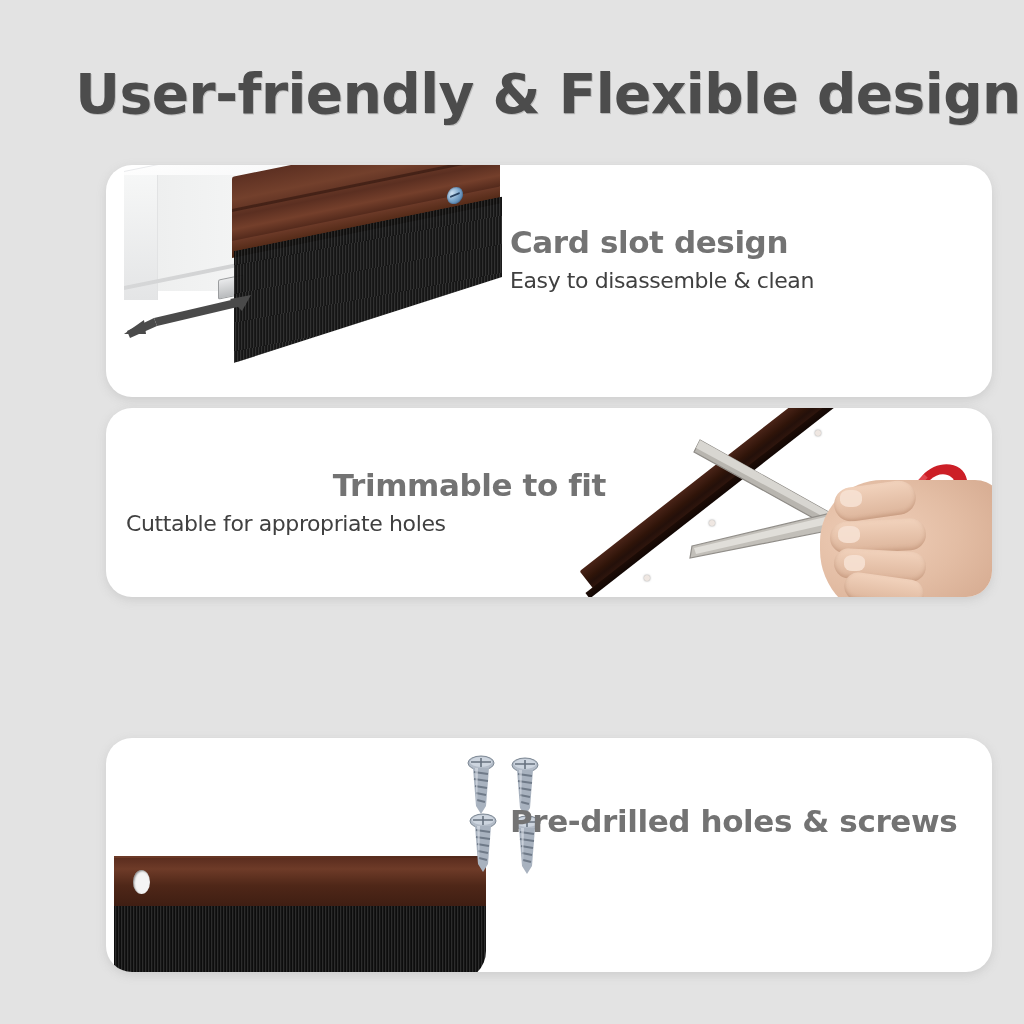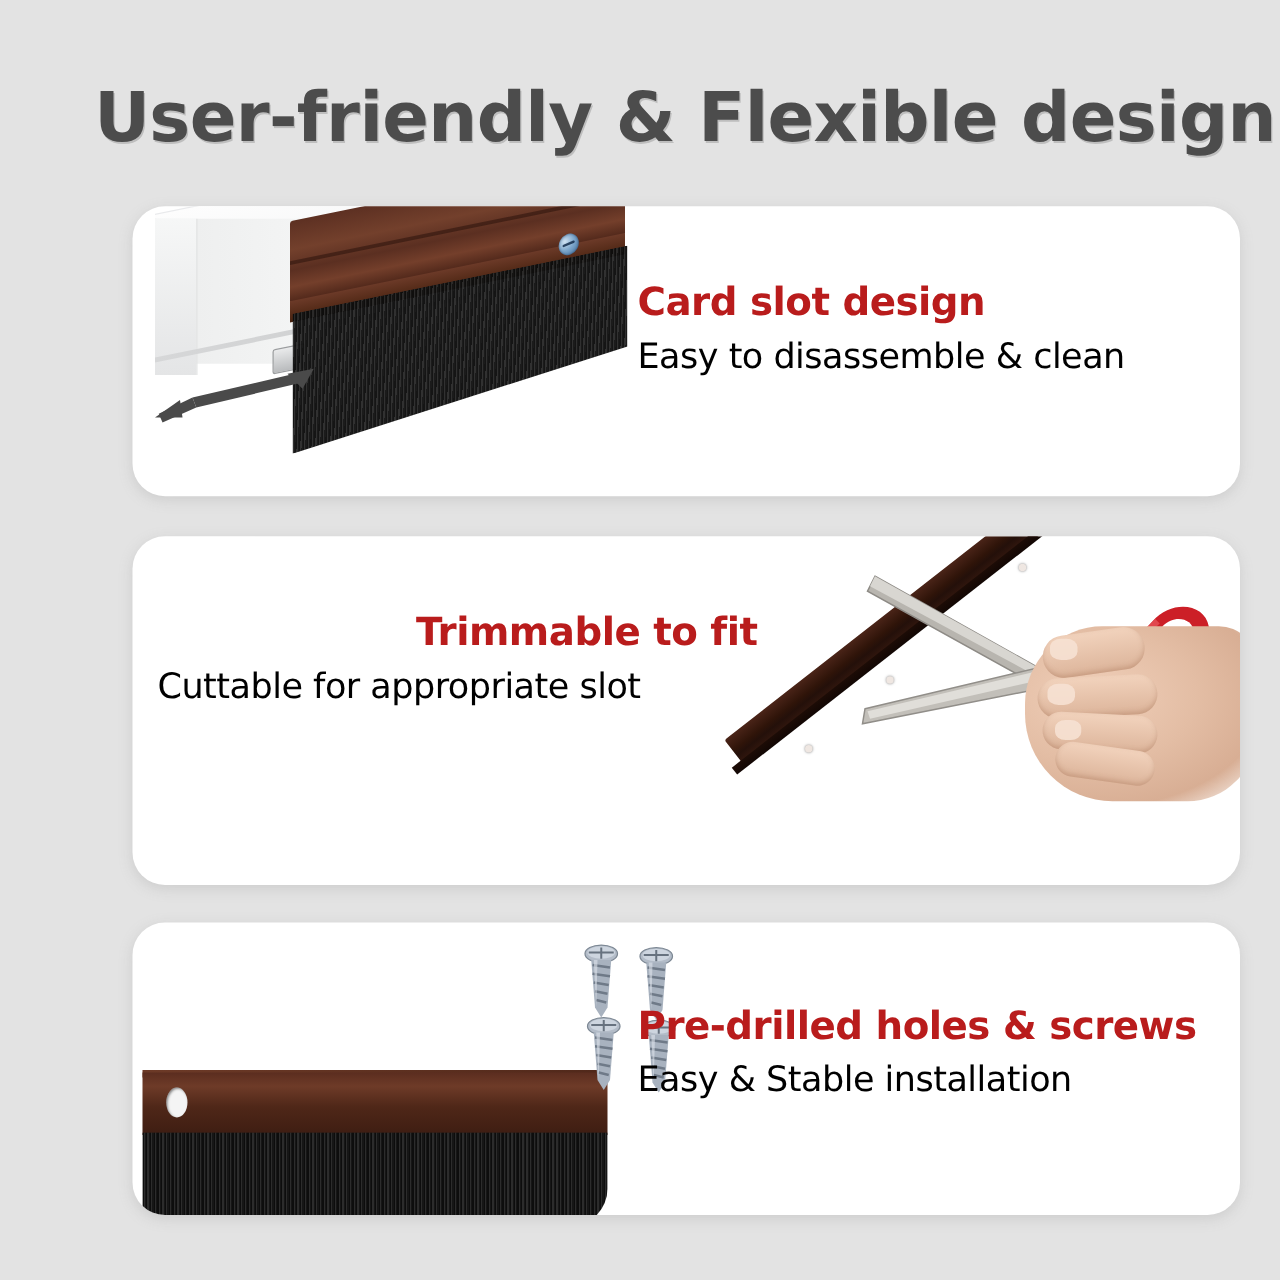--- a/index.html
+++ b/index.html
@@ -25,32 +25,32 @@
 
   
   .card {
     position:absolute; left:70px; width:886px;
     background:#ffffff;
     border-radius:26px;
     box-shadow:0 3px 10px rgba(150,150,150,0.28);
     overflow:hidden;
   }
   #card1 { top:165px;  height:232px; }
-  #card2 { top:429px;  height:279px; }
+  #card2 { top:408px;  height:189px; }
   #card3 { top:738px;  height:234px; }
 
   .card-text { position:absolute; }
   .card-head {
     font-family:"DejaVu Sans", sans-serif;
-    font-weight:bold; font-size:31px; color:#b91c1c;
+    font-weight:bold; font-size:31px; color:#737373;
     letter-spacing:-0.4px; white-space:nowrap; line-height:1.15;
   }
   .card-sub {
     font-family:"DejaVu Sans", sans-serif;
-    font-weight:normal; font-size:28px; color:#000000;
+    font-weight:normal; font-size:22px; color:#404040;
     letter-spacing:-0.4px; white-space:nowrap; line-height:1.25;
     margin-top:6px;
   }
 
   
   #c1text { left:404px; top:60px; text-align:left; }
   
   #c2text { left:20px; top:60px; width:480px; text-align:right; }
   #c2text .card-sub { text-align:left; padding-left:0; }
   
@@ -227,21 +227,21 @@
     <div class="card-text" id="c1text">
       <div class="card-head">Card slot design</div>
       <div class="card-sub">Easy to disassemble &amp; clean</div>
     </div>
   </div>
 
   <div class="card" id="card2">
 
     <div class="card-text" id="c2text">
       <div class="card-head">Trimmable to fit</div>
-      <div class="card-sub">Cuttable for appropriate slot</div>
+      <div class="card-sub">Cuttable for appropriate holes</div>
     </div>
 
     <div id="ill2">
       <div class="strip2"></div>
       <div class="strip2-edge"></div>
       <div class="shole" style="left:243px;top:22px;"></div>
       <div class="shole" style="left:137px;top:112px;"></div>
       <div class="shole" style="left:72px;top:167px;"></div>
 
       <svg class="sciss" viewBox="0 0 300 190">
@@ -314,17 +314,16 @@
           <path d="M5,8 H25 M15,4 V13" stroke="#67727f" stroke-width="1.6"></path>
           <path d="M7,14 L23,14 L20,52 L15,60 L10,52 Z" fill="#a8b2bf"></path>
           <path d="M8,18 L22,20 M8,25 L22,27 M9,32 L21,34 M10,39 L20,41 M11,46 L19,48" stroke="#6f7a88" stroke-width="2" fill="none"></path>
           <path d="M9,14 L12,14 L11,52 Z" fill="#dfe5ec" opacity=".6"></path>
         </svg>
       </div>
     </div>
 
     <div class="card-text" id="c3text">
       <div class="card-head">Pre-drilled holes &amp; screws</div>
-      <div class="card-sub">Easy &amp; Stable installation</div>
     </div>
   </div>
 
 </div>
 
 </body></html>

